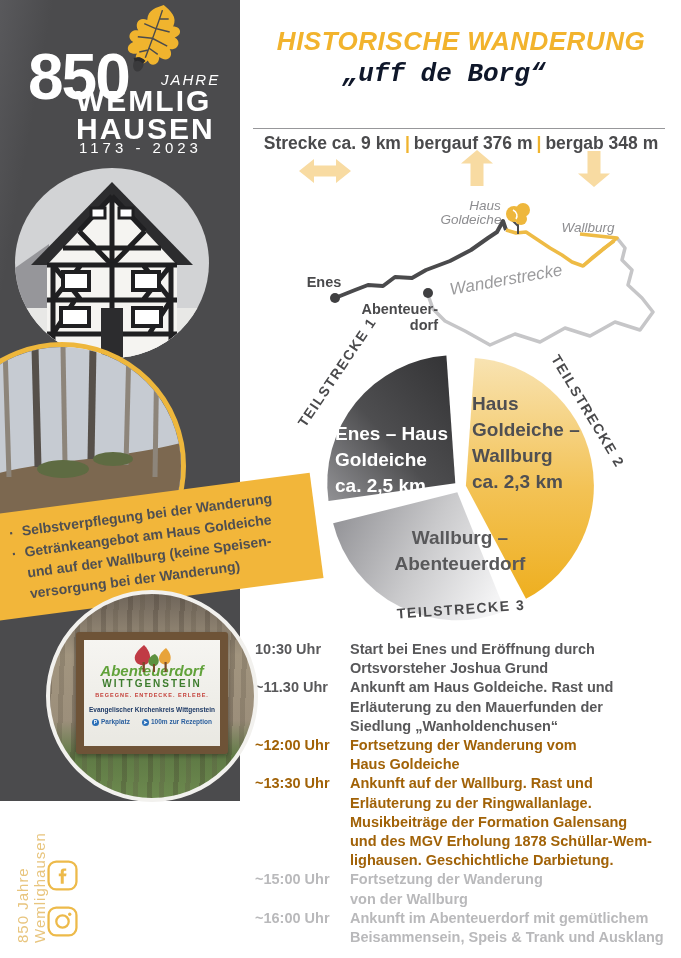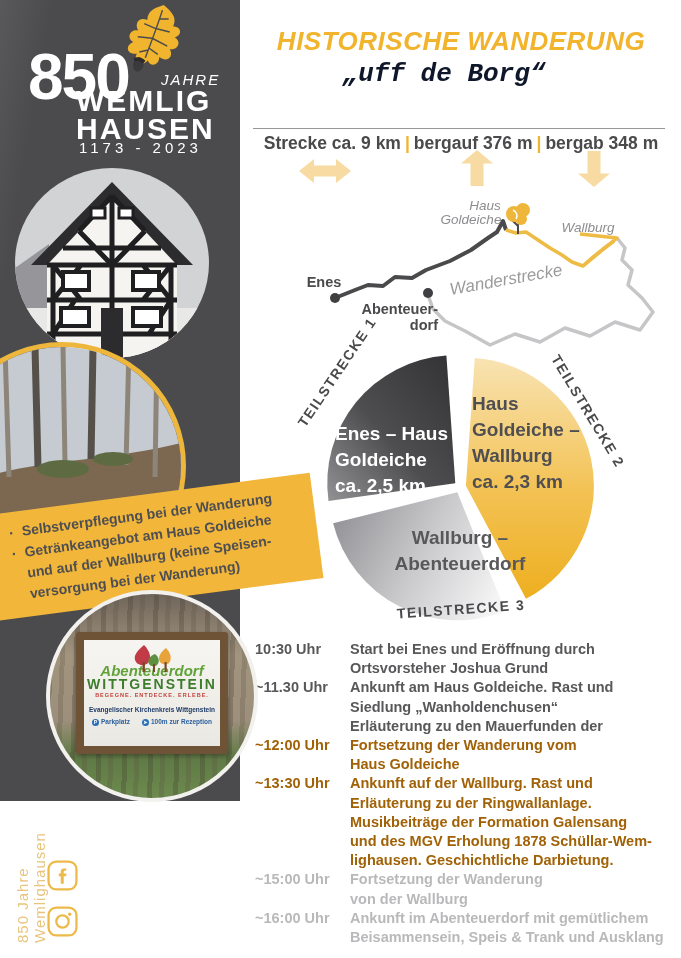--- a/index.html
+++ b/index.html
@@ -20,21 +20,21 @@
   .circle2{left:-62px;top:342px;width:238px;height:238px;border:5px solid #eeb73c;z-index:2;}
   .circle3{left:46px;top:590px;width:204px;height:204px;border:4px solid #f2f1ee;z-index:6;
            background:linear-gradient(#6f655a,#a2957f 30%,#9c8f7b 62%,#5f7a45 80%,#6d8a4f);}
   .branches{position:absolute;inset:0;background:repeating-linear-gradient(92deg,rgba(60,50,40,.25) 0 5px,rgba(0,0,0,0) 5px 12px,rgba(90,80,65,.25) 12px 17px,rgba(0,0,0,0) 17px 26px);}
   
   .sign-frame{position:absolute;left:26px;top:38px;width:152px;height:122px;background:#6e5337;
               border-radius:3px;box-shadow:0 2px 4px rgba(0,0,0,.35);}
   .sign-panel{position:absolute;left:8px;top:8px;width:136px;height:106px;background:linear-gradient(#f6f5f1,#e9e8e2);
               text-align:center;overflow:hidden;}
   .sign-title{margin-top:24px;color:#61a23a;font-size:15px;font-weight:bold;font-style:italic;line-height:14px;}
-  .sign-sub{color:#3e7d2e;font-size:14px;font-weight:bold;letter-spacing:2px;line-height:12px;}
+  .sign-sub{color:#3e7d2e;font-size:10px;font-weight:bold;letter-spacing:2px;line-height:12px;}
   .sign-tag{color:#c4403a;font-size:5.5px;font-weight:bold;letter-spacing:1px;margin-top:2px;}
   .sign-org{color:#1e3a66;font-size:6.5px;font-weight:bold;margin-top:8px;}
   .sign-row{display:flex;justify-content:space-between;padding:5px 8px 0 8px;color:#2a5f9e;font-size:6.5px;font-weight:bold;}
   .mini-ico{display:inline-block;width:7px;height:7px;border-radius:50%;background:#2a6fb8;color:#fff;
             font-size:5px;line-height:7px;text-align:center;margin-right:2px;vertical-align:middle;}
   .sign-trees{position:absolute;left:50%;top:4px;transform:translateX(-50%);}
   
   .note-box{position:absolute;left:-14px;top:494px;width:332px;height:106px;background:#f2b63a;
             transform:rotate(-7.5deg);z-index:5;padding:10px 14px 8px 26px;box-sizing:border-box;
             color:#4f4f52;font-weight:bold;font-size:14px;line-height:21px;}
@@ -317,22 +317,22 @@
       <div class="stime">10:30 Uhr</div>
       <div class="sdesc">
         <div>Start bei Enes und Eröffnung durch</div>
         <div>Ortsvorsteher Joshua Grund</div>
       </div>
     </div>
     <div class="srow tone-dark">
       <div class="stime">~11.30 Uhr</div>
       <div class="sdesc">
         <div>Ankunft am Haus Goldeiche. Rast und</div>
+        <div>Erläuterung zu den Mauerfunden der</div>
         <div>Siedlung „Wanholdenchusen“</div>
-        <div>Erläuterung zu den Mauerfunden der</div>
       </div>
     </div>
     <div class="srow tone-yellow">
       <div class="stime">~12:00 Uhr</div>
       <div class="sdesc">
         <div>Fortsetzung der Wanderung vom</div>
         <div>Haus Goldeiche</div>
       </div>
     </div>
     <div class="srow tone-yellow">

